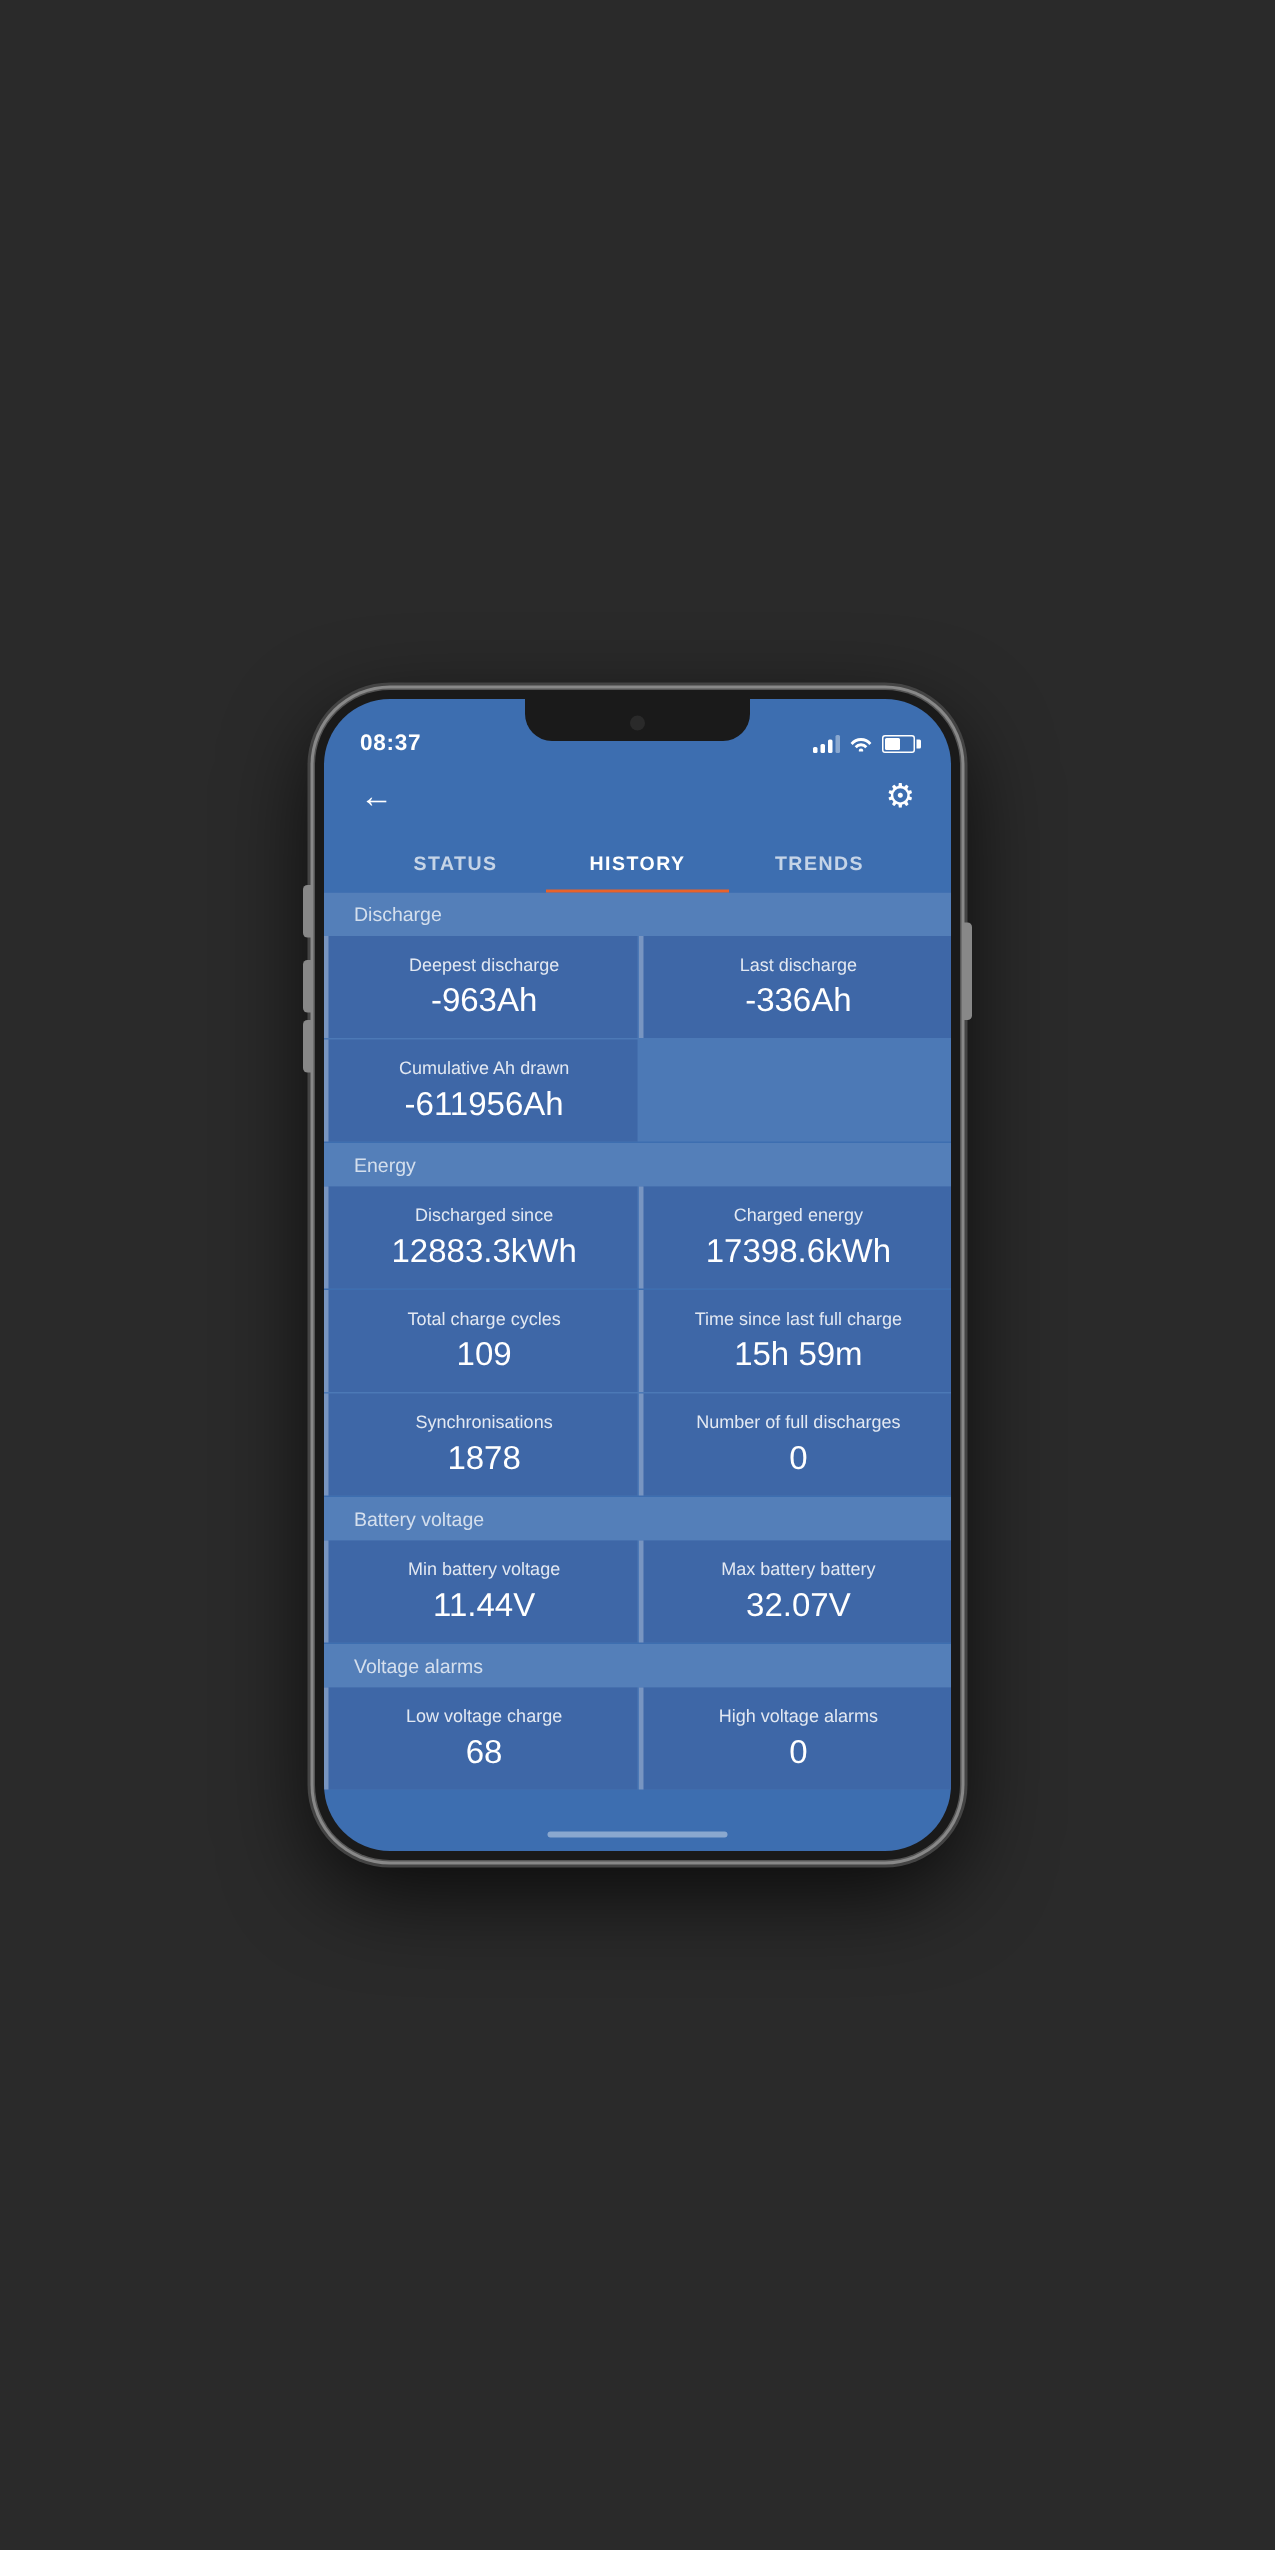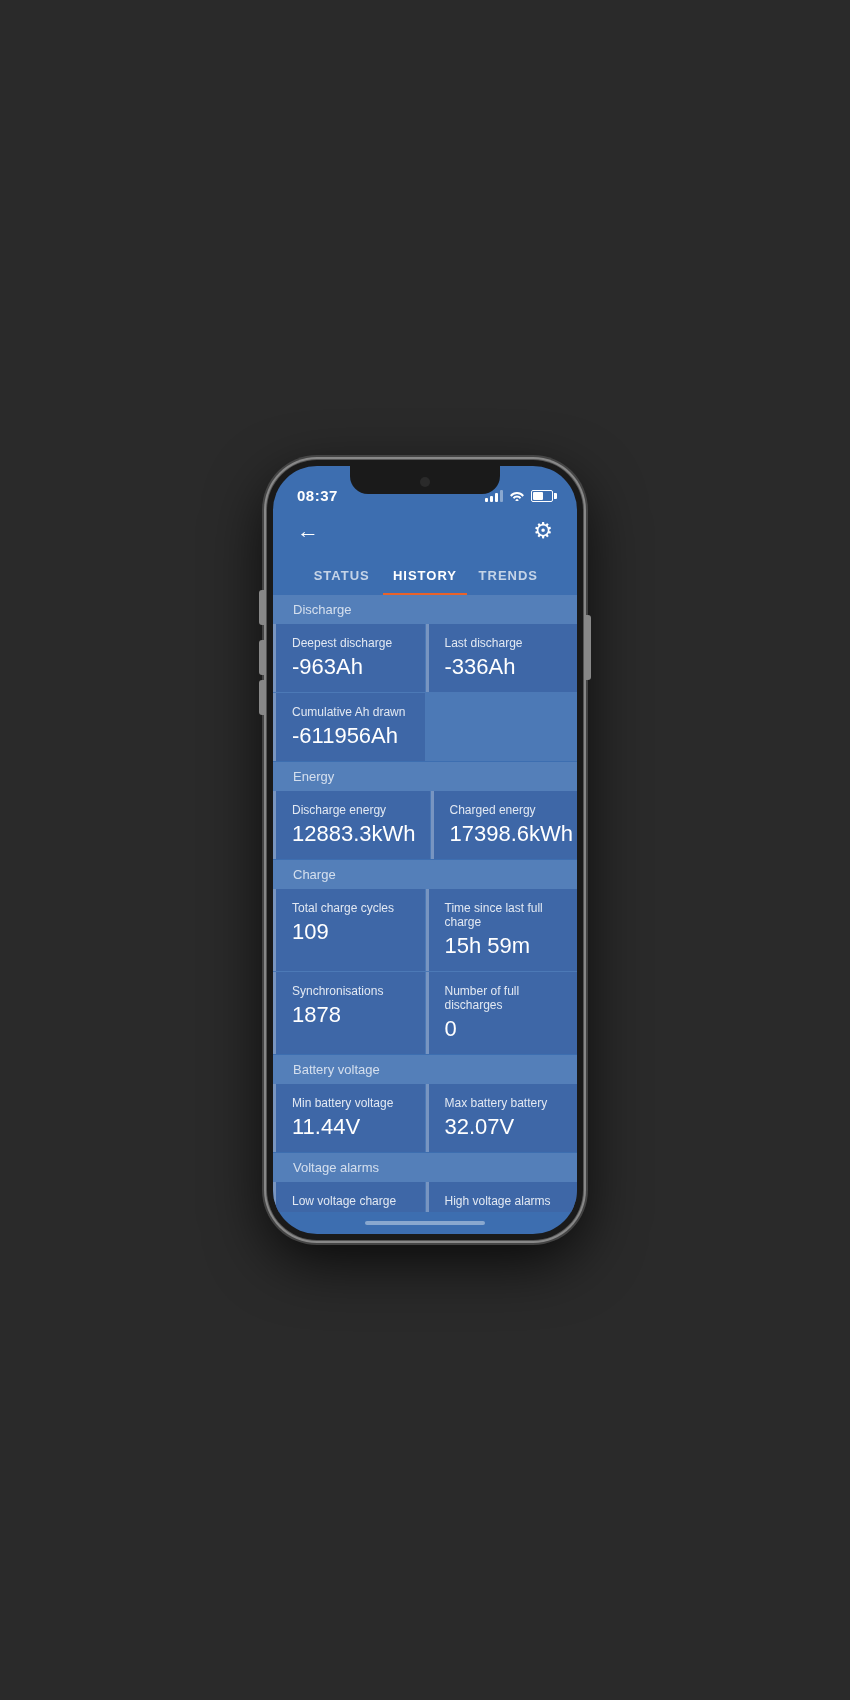--- a/index.html
+++ b/index.html
@@ -6,21 +6,21 @@
     body {
       background: #2a2a2a;
       display: flex;
       justify-content: center;
       align-items: center;
       min-height: 100vh;
       font-family: -apple-system, BlinkMacSystemFont, 'Helvetica Neue', Arial, sans-serif;
     }
 
     .phone-frame {
-      width: 316px;
+      width: 430px;
       height: 780px;
       background: #1a1a1a;
       border-radius: 50px;
       padding: 6px;
       box-shadow:
         0 0 0 1px #555,
         0 0 0 3px #888,
         0 0 0 5px #444,
         0 20px 60px rgba(0,0,0,0.8);
       position: relative;
@@ -209,20 +209,21 @@
     }
 
     
     .data-grid {
       background: rgba(255,255,255,0.08);
       display: grid;
       grid-template-columns: 1fr 1fr;
       gap: 1px;
       background-color: rgba(255,255,255,0.08);
       margin-bottom: 1px;
+      text-align: center;
     }
     .data-cell {
       background: rgba(60,100,165,0.85);
       padding: 12px 14px 12px 16px;
       border-left: 3px solid rgba(255,255,255,0.3);
     }
     .data-label {
       color: rgba(255,255,255,0.85);
       font-size: 12px;
       font-weight: 400;
@@ -303,30 +304,29 @@
         </div>
         <div class="data-cell">
           <div class="data-label">Cumulative Ah drawn</div>
           <div class="data-value">-611956Ah</div>
         </div>
       </div>
 
       <div class="section-header">Energy</div>
       <div class="data-grid">
         <div class="data-cell">
-          <div class="data-label">Discharge energy</div>
+          <div class="data-label">Discharged since</div>
           <div class="data-value">12883.3kWh</div>
         </div>
         <div class="data-cell">
           <div class="data-label">Charged energy</div>
           <div class="data-value">17398.6kWh</div>
         </div>
       </div>
 
-      <div class="section-header">Charge</div>
       <div class="data-grid">
         <div class="data-cell">
           <div class="data-label">Total charge cycles</div>
           <div class="data-value">109</div>
         </div>
         <div class="data-cell">
           <div class="data-label">Time since last full charge</div>
           <div class="data-value">15h 59m</div>
         </div>
         <div class="data-cell">

